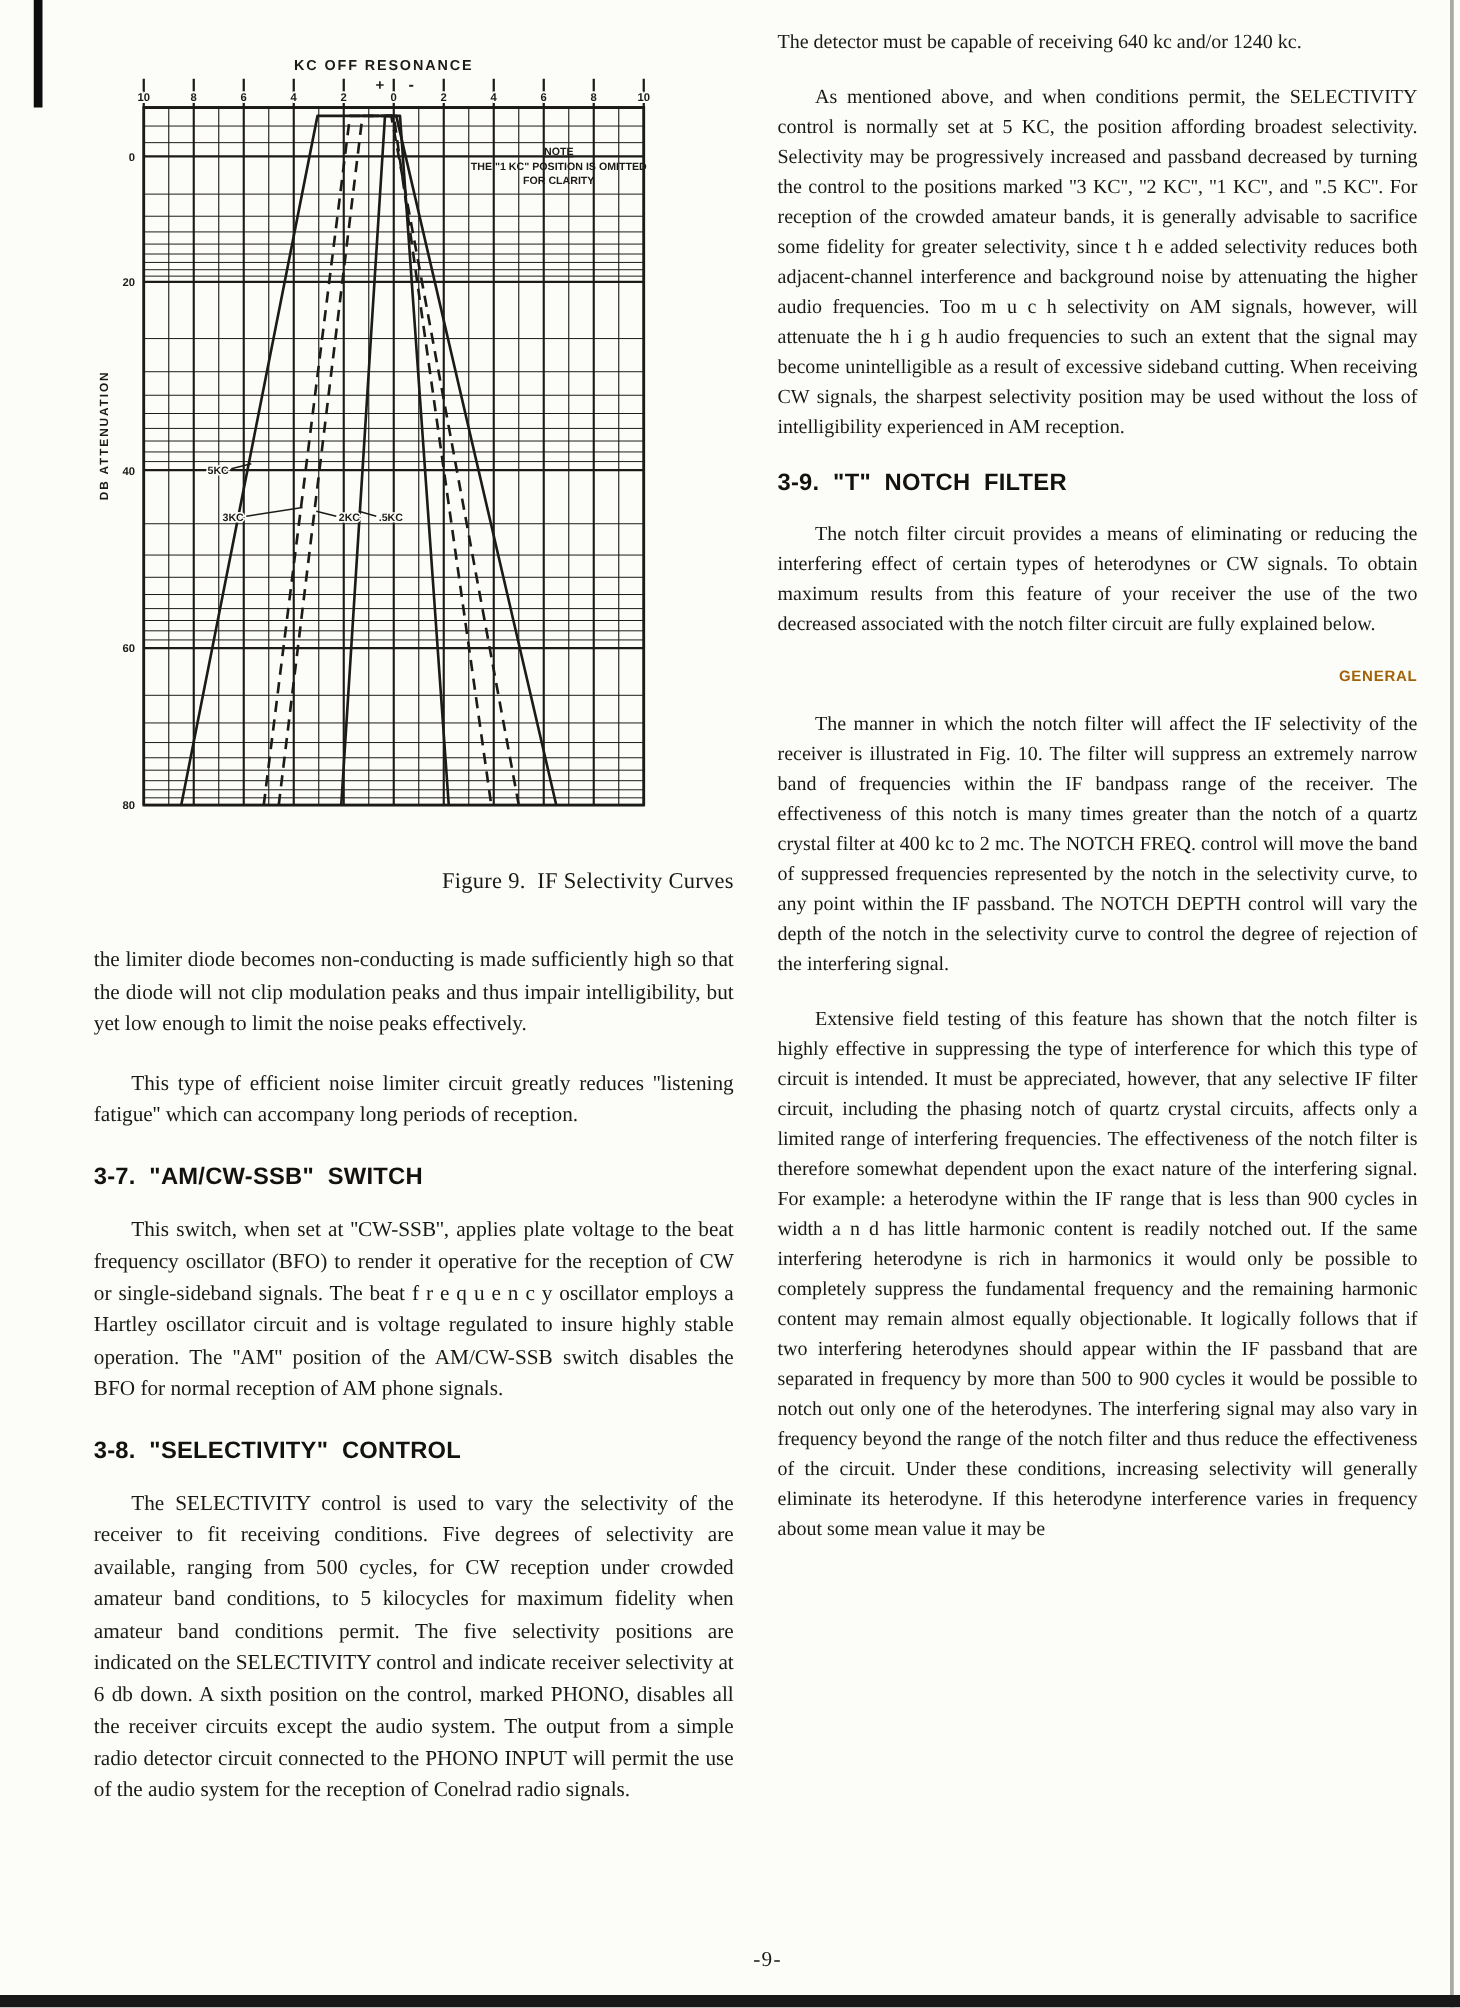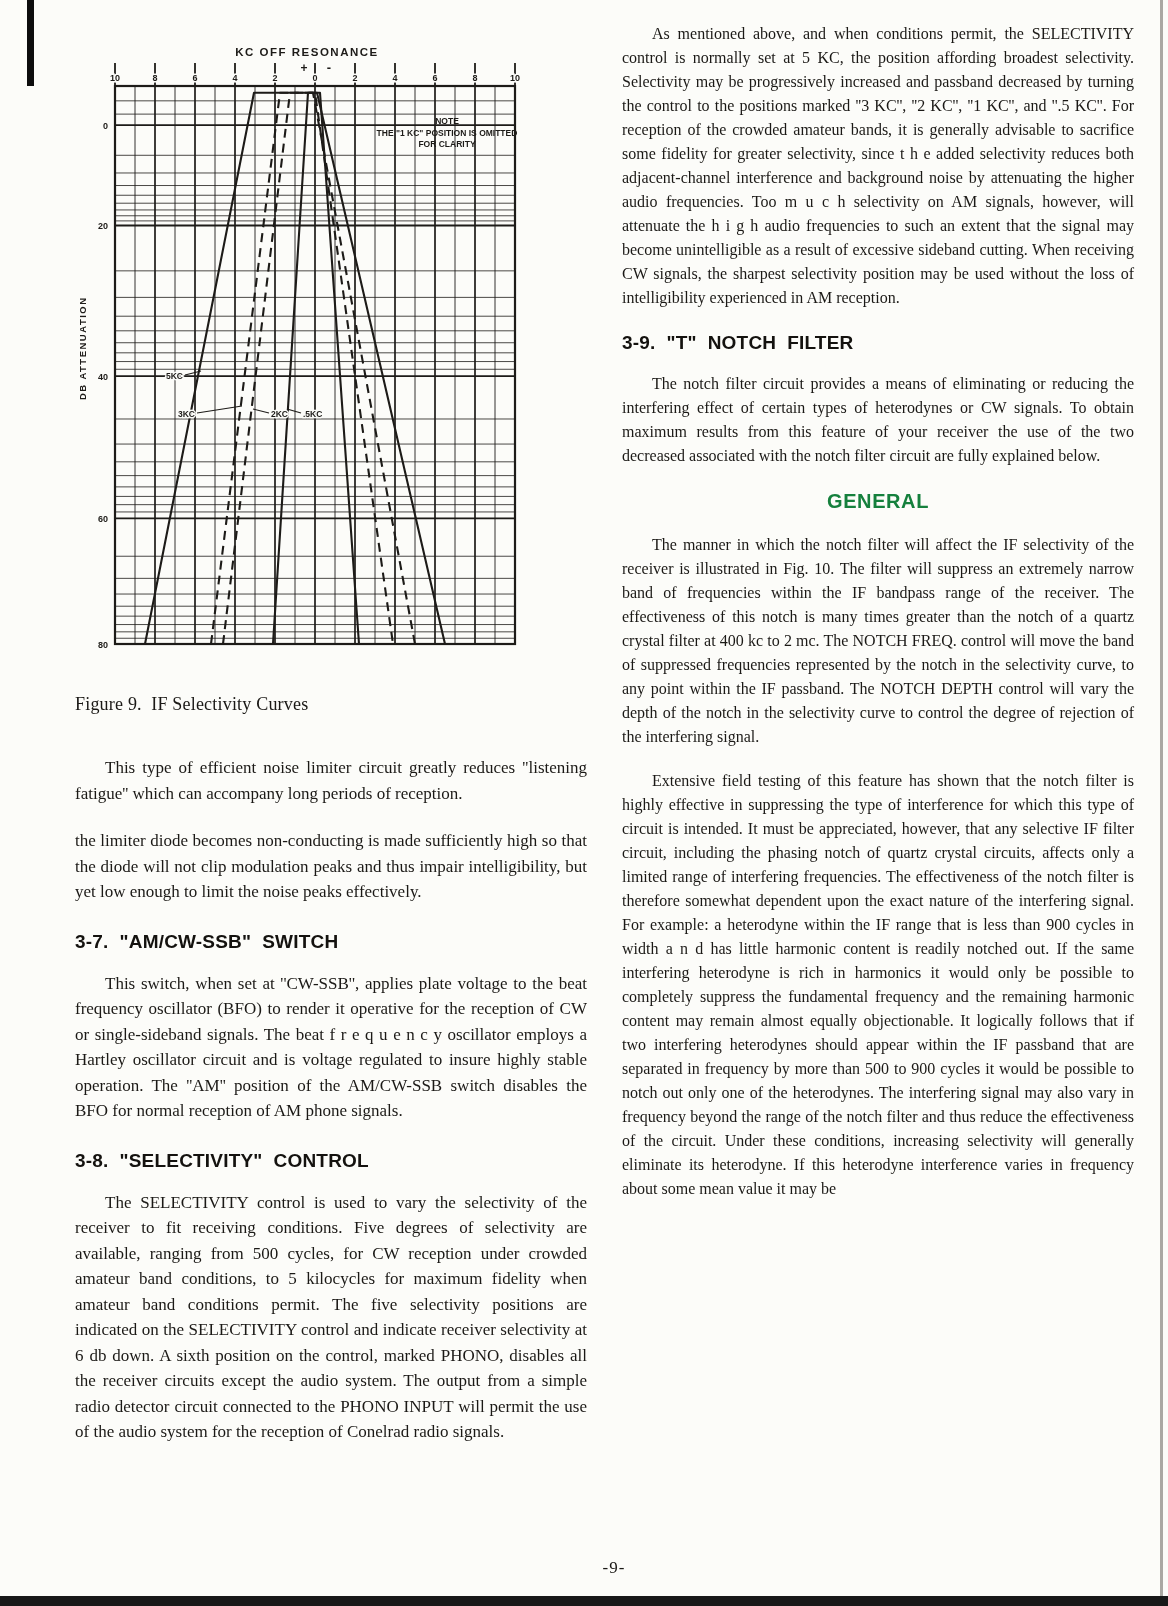--- a/index.html
+++ b/index.html
@@ -4,30 +4,30 @@
 <style>
   html,body{margin:0;padding:0;}
   .page{position:relative;width:1168px;height:1606px;background:#fcfcf9;overflow:hidden;
         font-family:"Liberation Serif",serif;color:#1b1916;}
   .scan-bar-left{position:absolute;left:27px;top:0;width:7px;height:86px;background:#0d0d0d;}
   .scan-bar-bottom{position:absolute;left:0;top:1596px;width:1168px;height:10px;background:#181818;}
   .scan-edge-right{position:absolute;left:1160px;top:0;width:3px;height:1606px;background:#aaa8a3;}
   .chart-wrap{position:absolute;left:75px;top:38px;width:510px;height:650px;}
   .lc{position:absolute;left:75px;top:694px;width:512px;}
   .rc{position:absolute;left:622px;top:22px;width:512px;}
-  .caption{font-size:18px;text-align:left;margin:0 0 40px 0;letter-spacing:.2px;}
+  .caption{font-size:18px;text-align:right;margin:0 0 40px 0;letter-spacing:.2px;}
   .para{text-align:justify;margin:0 0 22px 0;}
   .lc .para{font-size:17px;line-height:25.5px;}
   .rc .para{font-size:16px;line-height:24px;margin-bottom:20px;}
   .indent{text-indent:30px;}
   .h-sec{font-family:"Liberation Sans",sans-serif;font-weight:bold;font-size:19px;
          letter-spacing:.2px;margin:26px 0 18px 0;color:#14120f;}
   .rc .h-sec{margin:22px 0 18px 0;}
-  .h-general{font-family:"Liberation Sans",sans-serif;font-weight:bold;font-size:20px;
-         text-align:center;letter-spacing:.6px;margin:22px 0 20px 0;color:#15803d;}
+  .h-general{font-family:"Liberation Sans",sans-serif;font-weight:bold;font-size:12px;
+         text-align:right;letter-spacing:.6px;margin:22px 0 20px 0;color:#a16207;}
   .page-number{position:absolute;left:0;top:1558px;width:1228px;text-align:center;
          font-size:17px;letter-spacing:1px;}
 </style>
 </head>
 <body>
 
 <div class="page">
 
   <div class="scan-bar-left"></div>
   <div class="scan-edge-right"></div>
@@ -141,29 +141,30 @@
         <line x1="122" y1="375" x2="167" y2="368" stroke="#1d1b18" stroke-width="1.2"></line>
         <text x="196" y="379" font-size="8.5" text-anchor="start" fill="#1d1b18" font-family="&quot;Liberation Sans&quot;,sans-serif" font-weight="bold" stroke="#fcfcf9" stroke-width="2.5" paint-order="stroke">2KC</text>
         <line x1="194" y1="375" x2="178" y2="371" stroke="#1d1b18" stroke-width="1.2"></line>
         <text x="228" y="379" font-size="8.5" text-anchor="start" fill="#1d1b18" font-family="&quot;Liberation Sans&quot;,sans-serif" font-weight="bold" stroke="#fcfcf9" stroke-width="2.5" paint-order="stroke">.5KC</text>
         <line x1="226" y1="375" x2="212" y2="371" stroke="#1d1b18" stroke-width="1.2"></line>
       </svg>
   </div>
 
   <div class="lc">
     <div class="caption">Figure 9.&nbsp; IF Selectivity Curves</div>
+    <div class="para">the limiter diode becomes non-conducting is made sufficiently high so that the diode will not clip modulation peaks and thus impair intelligibility, but yet low enough to limit the noise peaks effectively.</div>
     <div class="para indent">This type of efficient noise limiter circuit greatly reduces ''listening fatigue'' which can accompany long periods of reception.</div>
-    <div class="para">the limiter diode becomes non-conducting is made sufficiently high so that the diode will not clip modulation peaks and thus impair intelligibility, but yet low enough to limit the noise peaks effectively.</div>
     <div class="h-sec">3-7.&nbsp; "AM/CW-SSB"&nbsp; SWITCH</div>
     <div class="para indent">This switch, when set at ''CW-SSB'', applies plate voltage to the beat frequency oscillator (BFO) to render it operative for the reception of CW or single-sideband signals. The beat f r e q u e n c y oscillator employs a Hartley oscillator circuit and is voltage regulated to insure highly stable operation. The ''AM'' position of the AM/CW-SSB switch disables the BFO for normal reception of AM phone signals.</div>
     <div class="h-sec">3-8.&nbsp; "SELECTIVITY"&nbsp; CONTROL</div>
     <div class="para indent">The SELECTIVITY control is used to vary the selectivity of the receiver to fit receiving conditions. Five degrees of selectivity are available, ranging from 500 cycles, for CW reception under crowded amateur band conditions, to 5 kilocycles for maximum fidelity when amateur band conditions permit. The five selectivity positions are indicated on the SELECTIVITY control and indicate receiver selectivity at 6 db down. A sixth position on the control, marked PHONO, disables all the receiver circuits except the audio system. The output from a simple radio detector circuit connected to the PHONO INPUT will permit the use of the audio system for the reception of Conelrad radio signals.</div>
   </div>
 
   <div class="rc">
+    <div class="para">The detector must be capable of receiving 640 kc and/or 1240 kc.</div>
     <div class="para indent">As mentioned above, and when conditions permit, the SELECTIVITY control is normally set at 5 KC, the position affording broadest selectivity. Selectivity may be progressively increased and passband decreased by turning the control to the positions marked ''3 KC'', ''2 KC'', ''1 KC'', and ''.5 KC''. For reception of the crowded amateur bands, it is generally advisable to sacrifice some fidelity for greater selectivity, since t h e added selectivity reduces both adjacent-channel interference and background noise by attenuating the higher audio frequencies. Too m u c h selectivity on AM signals, however, will attenuate the h i g h audio frequencies to such an extent that the signal may become unintelligible as a result of excessive sideband cutting. When receiving CW signals, the sharpest selectivity position may be used without the loss of intelligibility experienced in AM reception.</div>
     <div class="h-sec">3-9.&nbsp; "T"&nbsp; NOTCH&nbsp; FILTER</div>
     <div class="para indent">The notch filter circuit provides a means of eliminating or reducing the interfering effect of certain types of heterodynes or CW signals. To obtain maximum results from this feature of your receiver the use of the two decreased associated with the notch filter circuit are fully explained below.</div>
     <div class="h-general">GENERAL</div>
     <div class="para indent">The manner in which the notch filter will affect the IF selectivity of the receiver is illustrated in Fig. 10. The filter will suppress an extremely narrow band of frequencies within the IF bandpass range of the receiver. The effectiveness of this notch is many times greater than the notch of a quartz crystal filter at 400 kc to 2 mc. The NOTCH FREQ. control will move the band of suppressed frequencies represented by the notch in the selectivity curve, to any point within the IF passband. The NOTCH DEPTH control will vary the depth of the notch in the selectivity curve to control the degree of rejection of the interfering signal.</div>
     <div class="para indent">Extensive field testing of this feature has shown that the notch filter is highly effective in suppressing the type of interference for which this type of circuit is intended. It must be appreciated, however, that any selective IF filter circuit, including the phasing notch of quartz crystal circuits, affects only a limited range of interfering frequencies. The effectiveness of the notch filter is therefore somewhat dependent upon the exact nature of the interfering signal. For example: a heterodyne within the IF range that is less than 900 cycles in width a n d has little harmonic content is readily notched out. If the same interfering heterodyne is rich in harmonics it would only be possible to completely suppress the fundamental frequency and the remaining harmonic content may remain almost equally objectionable. It logically follows that if two interfering heterodynes should appear within the IF passband that are separated in frequency by more than 500 to 900 cycles it would be possible to notch out only one of the heterodynes. The interfering signal may also vary in frequency beyond the range of the notch filter and thus reduce the effectiveness of the circuit. Under these conditions, increasing selectivity will generally eliminate its heterodyne. If this heterodyne interference varies in frequency about some mean value it may be</div>
   </div>
 
   <div class="page-number">-9-</div>
 

